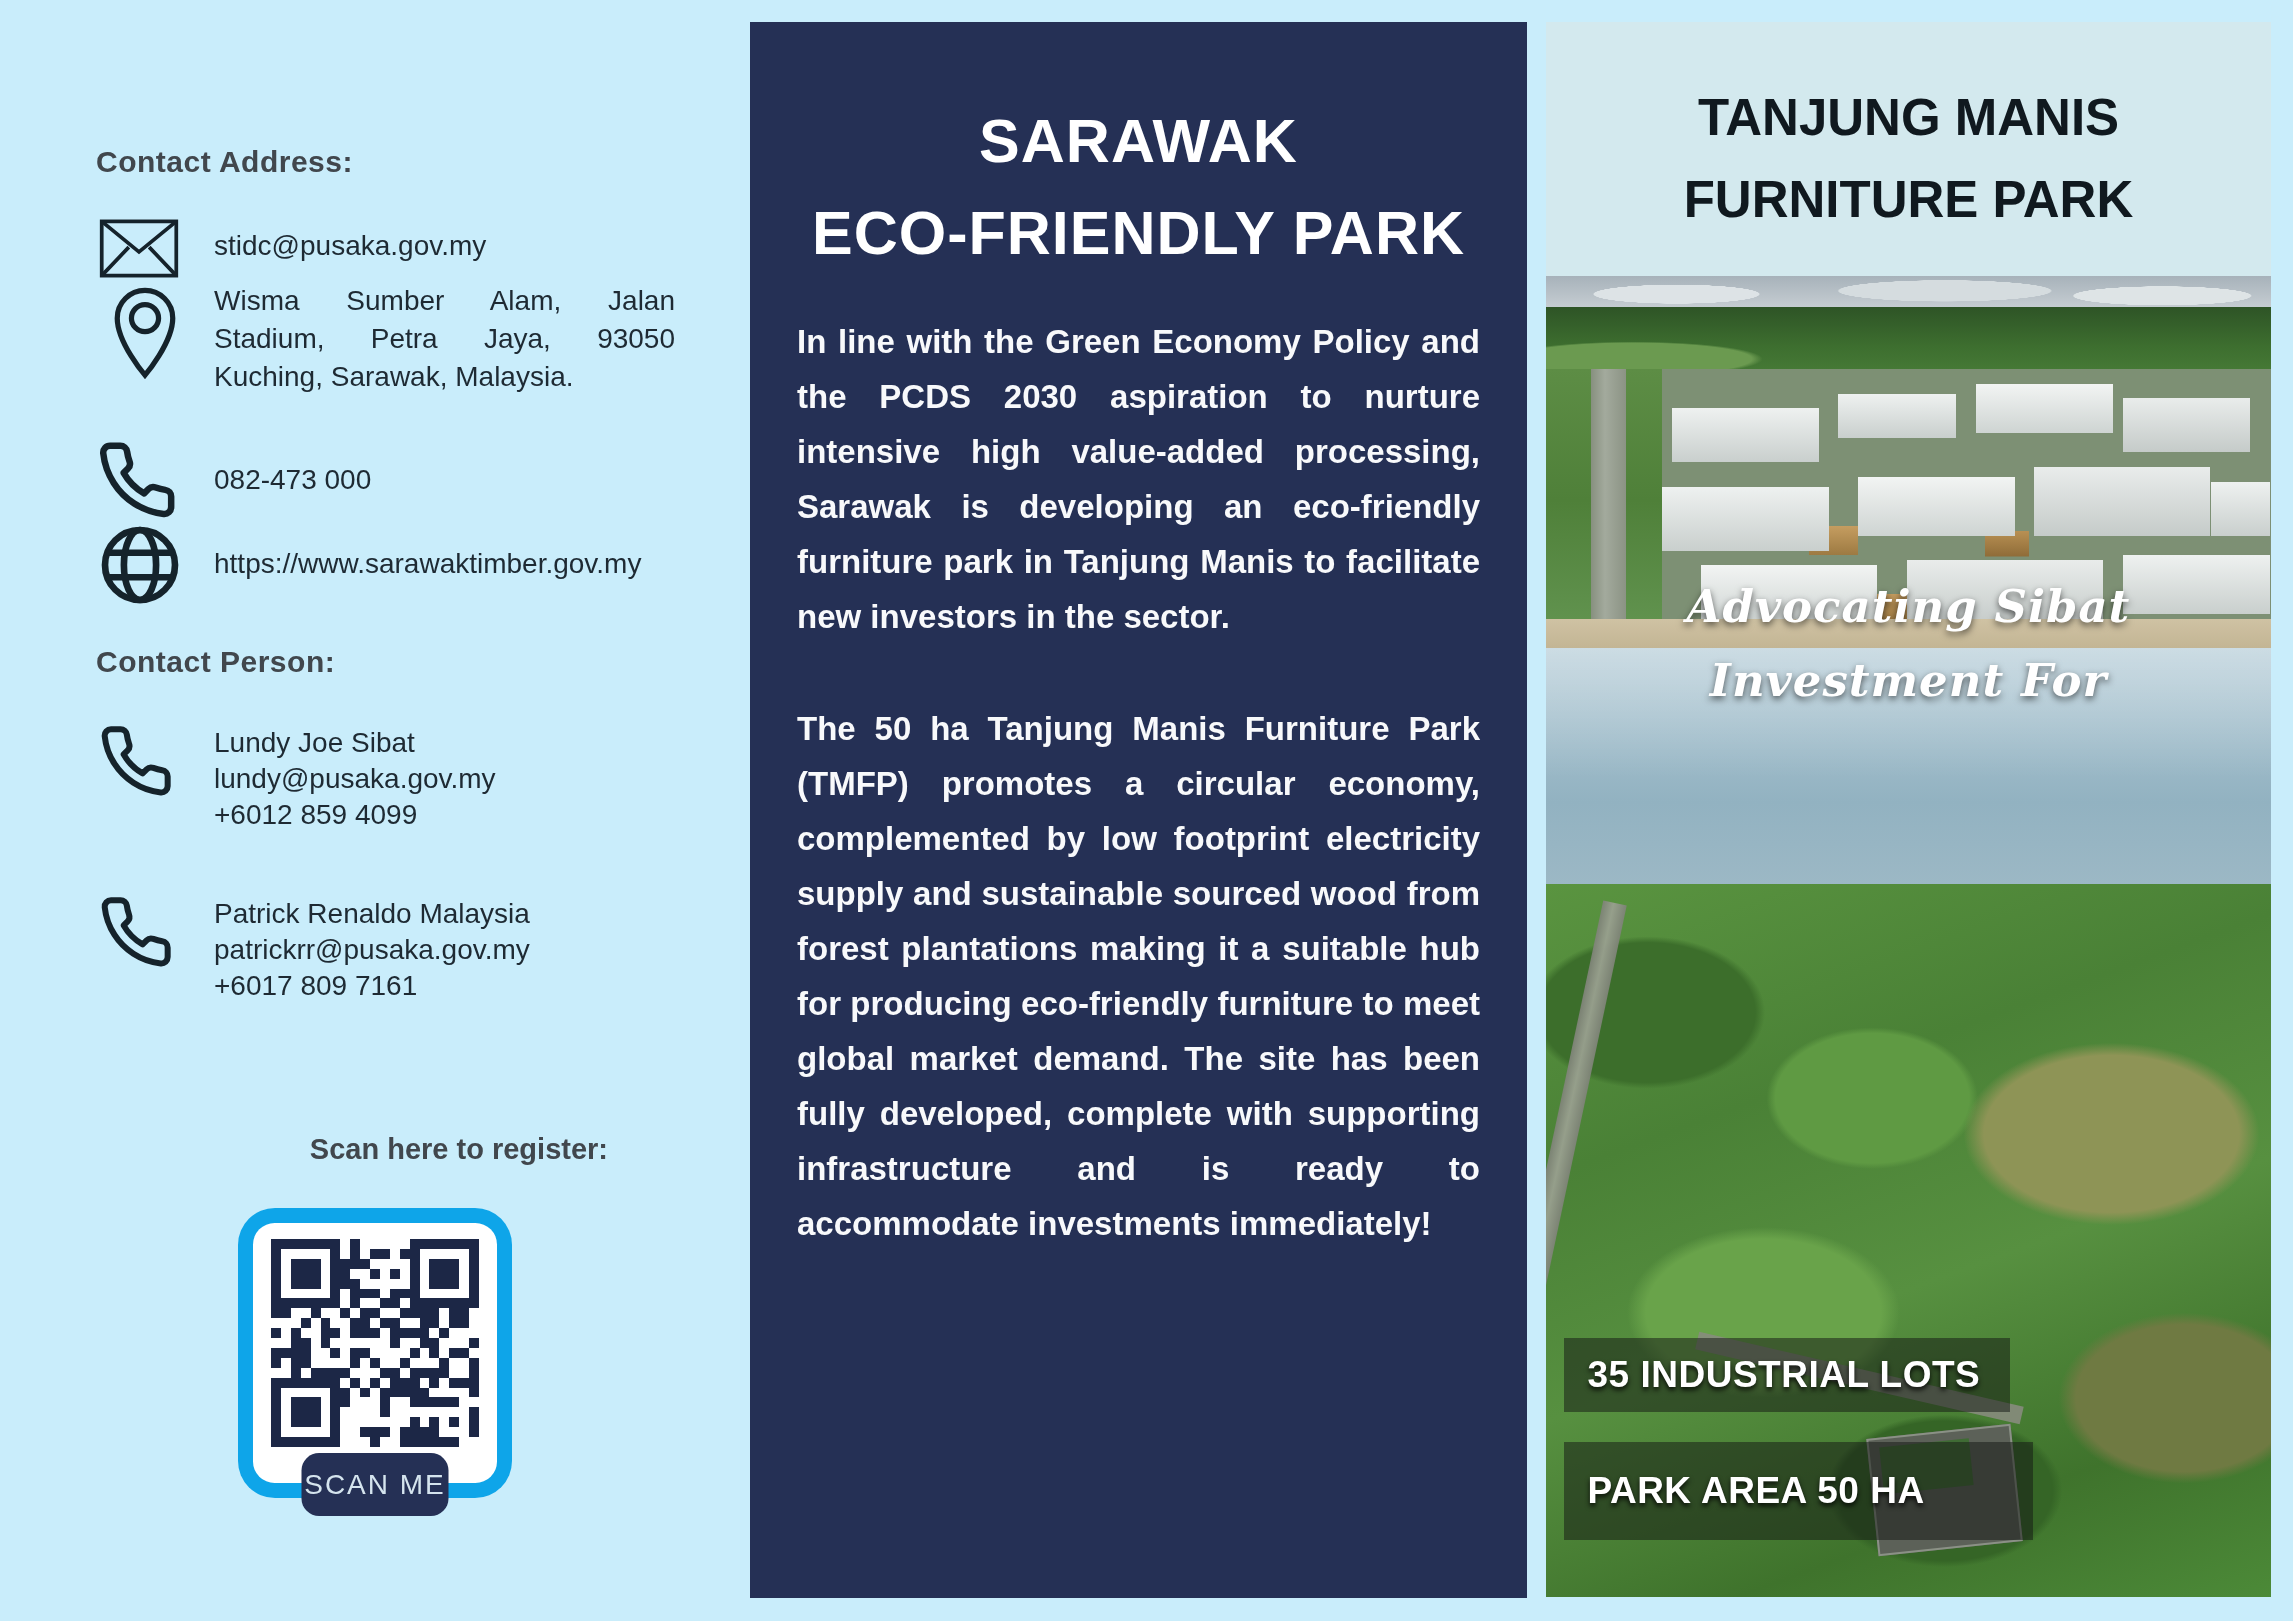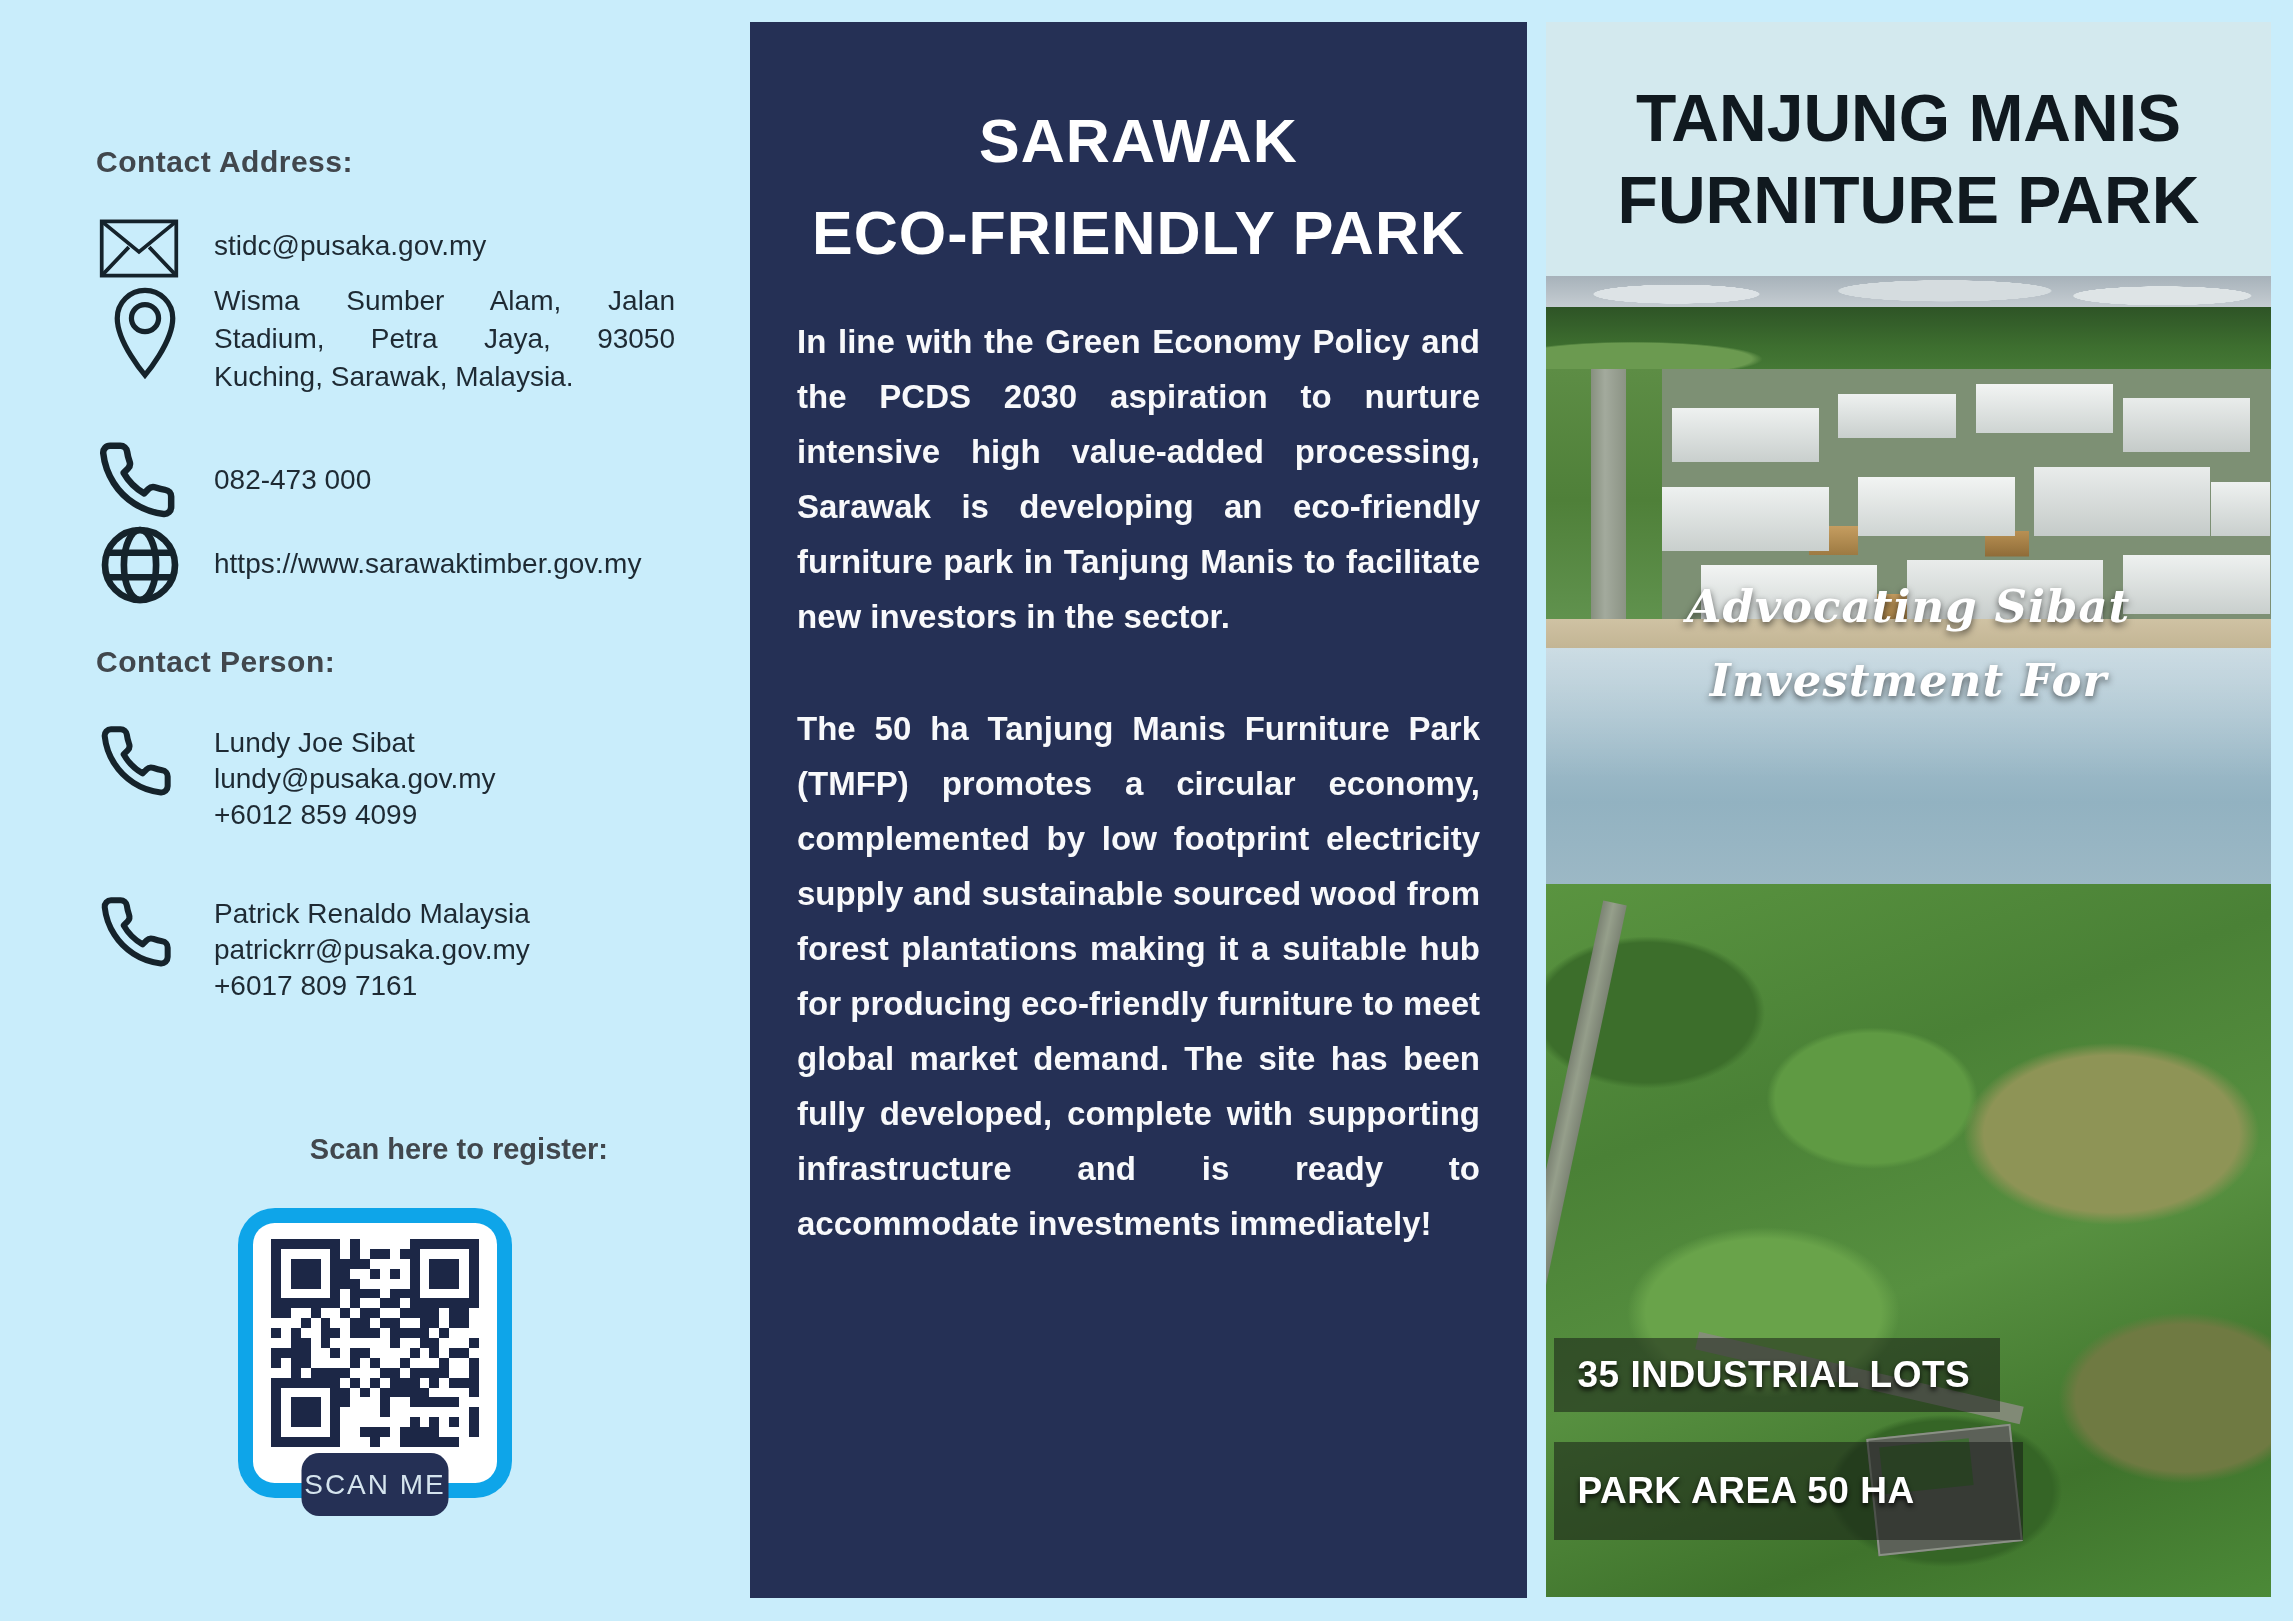--- a/index.html
+++ b/index.html
@@ -59,21 +59,21 @@
     font-size:33px; line-height:55px; color:#f8f9fb;
   }
   .mid-par.first { margin-top:35px; }
   .mid-par.second { margin-top:57px; }
   
   .right-title-block {
     position:absolute; left:1546px; top:21.6px; width:725px; height:255px;
     background:#d3e9ee; text-align:center;
   }
   .right-title {
-    padding-top:55px; font-size:66px; font-weight:800; line-height:82px;
+    padding-top:55px; font-size:51px; font-weight:800; line-height:82px;
     color:#10191f; letter-spacing:0;
   }
   .photo {
     position:absolute; left:1546px; top:276px; width:725px; height:1321px;
     overflow:hidden; background:#4a8136;
   }
   .ph-sky {
     position:absolute; left:0; top:0; width:100%; height:33px;
     background:
       radial-gradient(137px 15.7px at 18% 55%, #dde3e6 0 60%, transparent 61%),
@@ -157,21 +157,21 @@
     position:absolute; left:9.8px; top:7.8px; width:90px; height:47px; background:#3f6b34;
   }
   .photo-caption {
     position:absolute; left:0; top:294px; width:100%; text-align:center; z-index:3;
     color:#ffffff; font-family:"DejaVu Serif", serif; font-style:italic; font-weight:700;
     text-shadow:0 2.9px 7.8px rgba(0,0,0,.6);
   }
   .photo-caption .cap1 { font-size:45px; line-height:74px; letter-spacing:1px; }
   .photo-caption .cap2 { font-size:43px; line-height:74px; letter-spacing:1px; }
   .stat-bar {
-    position:absolute; left:8px; z-index:4; background:rgba(22,24,22,.52);
+    position:absolute; left:18px; z-index:4; background:rgba(22,24,22,.52);
     display:flex; align-items:center; padding-left:23.5px;
     color:#ffffff; font-weight:700; font-size:37px; letter-spacing:0.5px;
     text-shadow:0 2.9px 4.9px rgba(0,0,0,.85);
   }
   .stat-bar.one { top:1062px; width:446px; height:74px; }
   .stat-bar.two { top:1166px; width:469px; height:98px; }
 </style>
 </head>
 <body>
 

